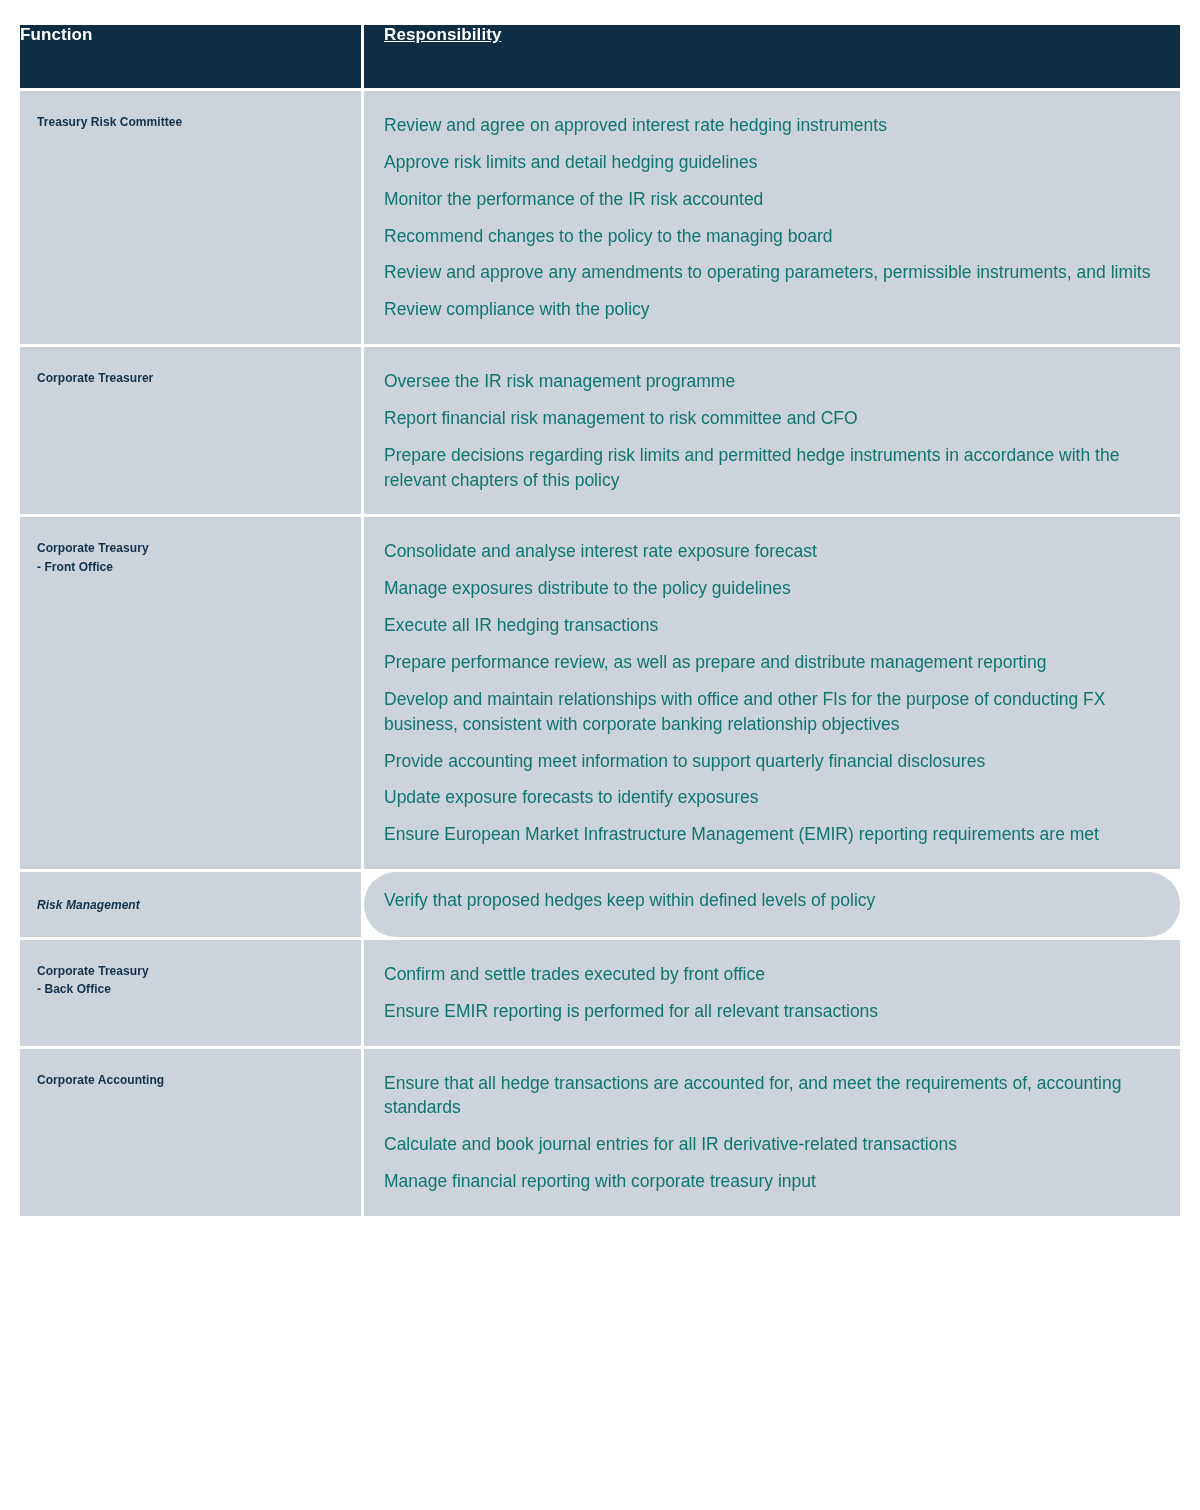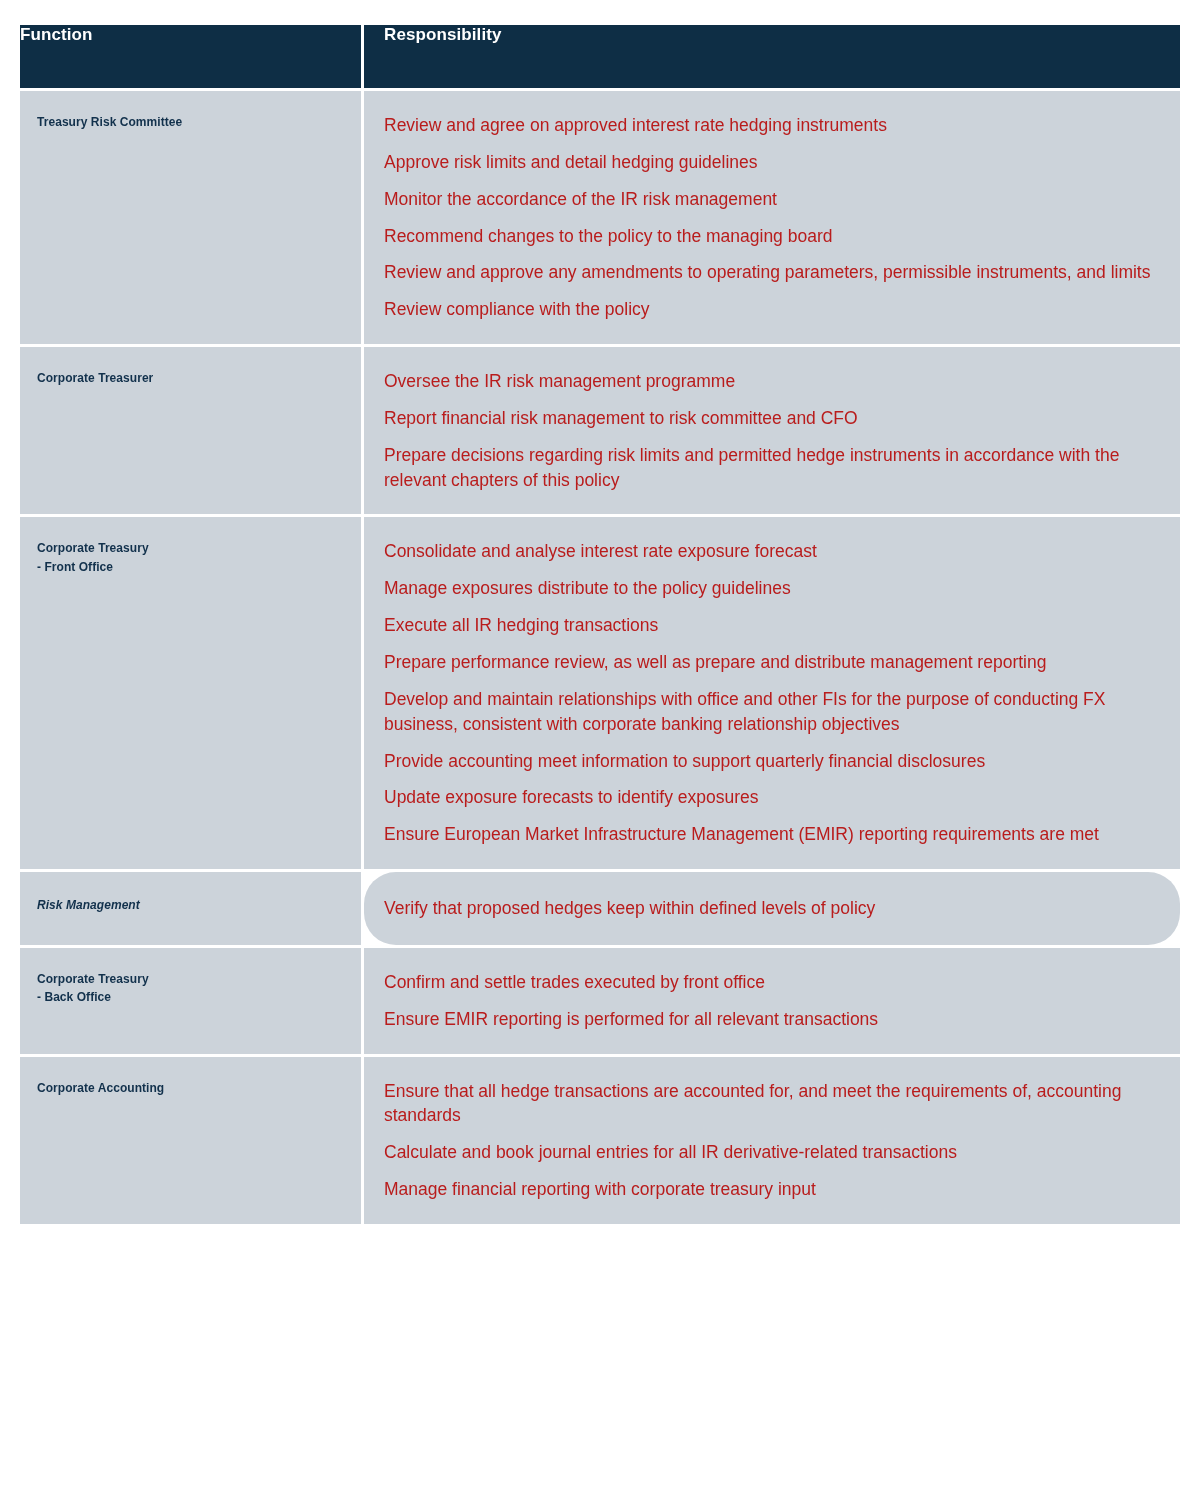--- a/index.html
+++ b/index.html
@@ -46,52 +46,53 @@
     font-weight: bold;
     text-align: left;
     letter-spacing: 0.1px;
     height: 63px;
     padding: 0 0 0 17px;
     vertical-align: middle;
   }
 
   thead th.th-responsibility {
     padding-left: 20px;
+    text-decoration: underline;
   }
 
   tbody td {
     background: #ccd3da;
   }
 
   td.cell-function {
     padding: 22px 16px 20px 17px;
     color: #12314c;
     font-size: 12px;
     font-weight: bold;
     line-height: 1.55;
     letter-spacing: 0.05px;
   }
 
   td.cell-responsibility {
     padding: 16px 22px 16px 20px;
-    color: #b91c1c;
+    color: #0f766e;
     font-size: 17.5px;
     line-height: 1.42;
     font-weight: 400;
   }
 
   .func-line { display: block; }
 
   .resp-item {
     margin: 0;
     padding: 6px 0 6px 0;
   }
 
   
-  tr.row-compact td.cell-responsibility { padding-top: 18px; padding-bottom: 18px; border-radius: 32px; }
+  tr.row-compact td.cell-responsibility { padding-top: 10px; padding-bottom: 18px; border-radius: 32px; }
   tr.row-compact td.cell-function { padding-top: 24px; font-style: italic; }
 </style>
 </head>
 <body>
 
 <div class="page">
   <table class="resp-table">
     <colgroup>
       <col class="col-function">
       <col class="col-responsibility">
@@ -103,21 +104,21 @@
       </tr>
     </thead>
     <tbody id="table-body">
         <tr>
           <td class="cell-function">
             <span class="func-line">Treasury Risk Committee</span>
           </td>
           <td class="cell-responsibility">
             <p class="resp-item">Review and agree on approved interest rate hedging instruments</p>
             <p class="resp-item">Approve risk limits and detail hedging guidelines</p>
-            <p class="resp-item">Monitor the accordance of the IR risk management</p>
+            <p class="resp-item">Monitor the performance of the IR risk accounted</p>
             <p class="resp-item">Recommend changes to the policy to the managing board</p>
             <p class="resp-item">Review and approve any amendments to operating parameters, permissible instruments, and limits</p>
             <p class="resp-item">Review compliance with the policy</p>
           </td>
         </tr>
         <tr>
           <td class="cell-function">
             <span class="func-line">Corporate Treasurer</span>
           </td>
           <td class="cell-responsibility">

